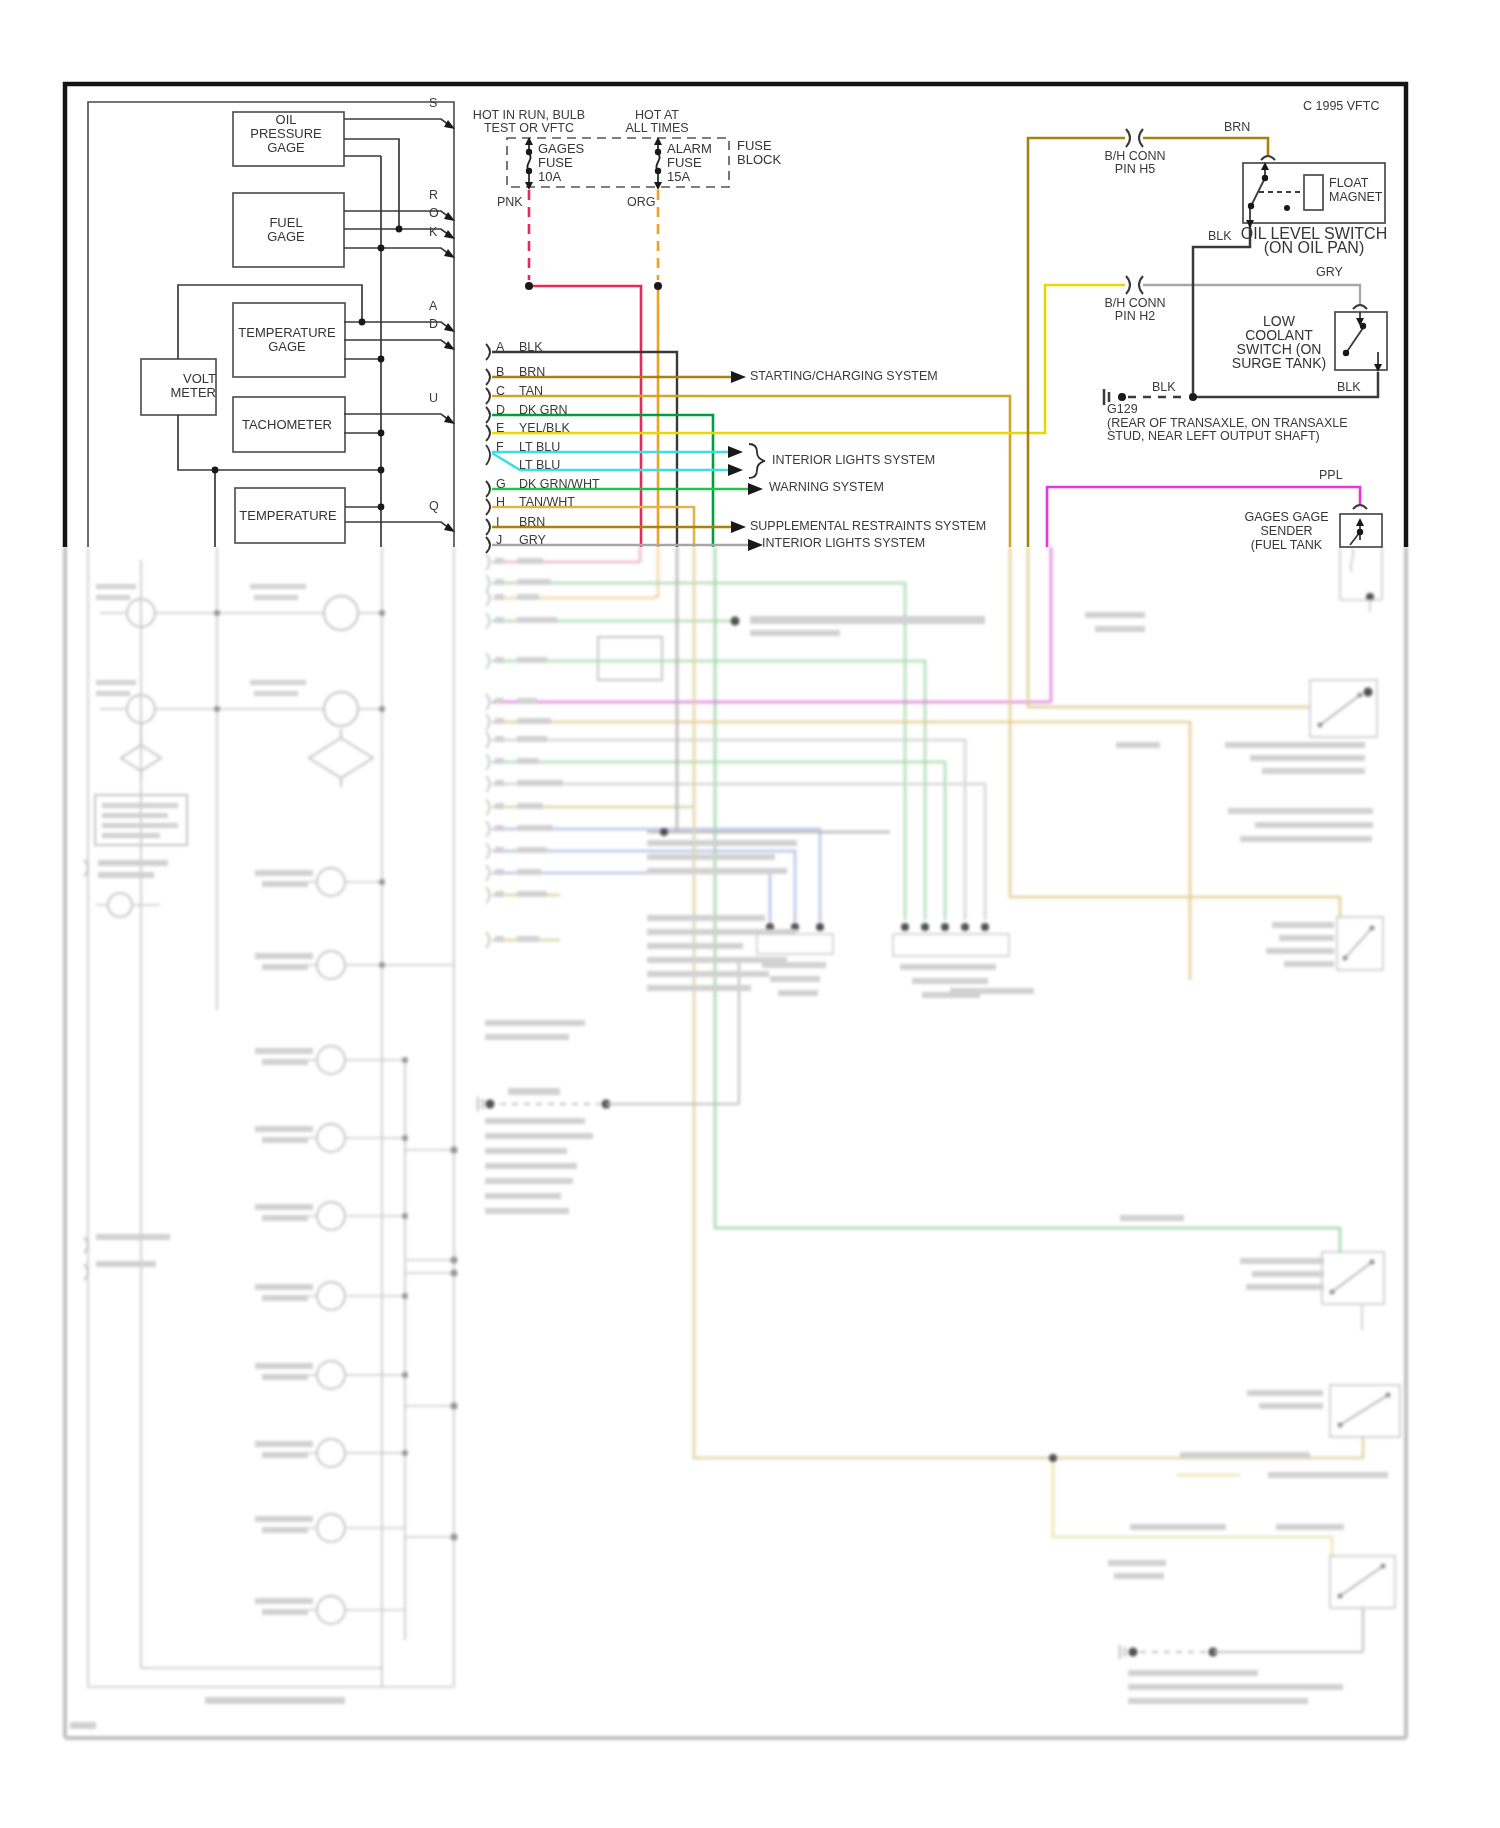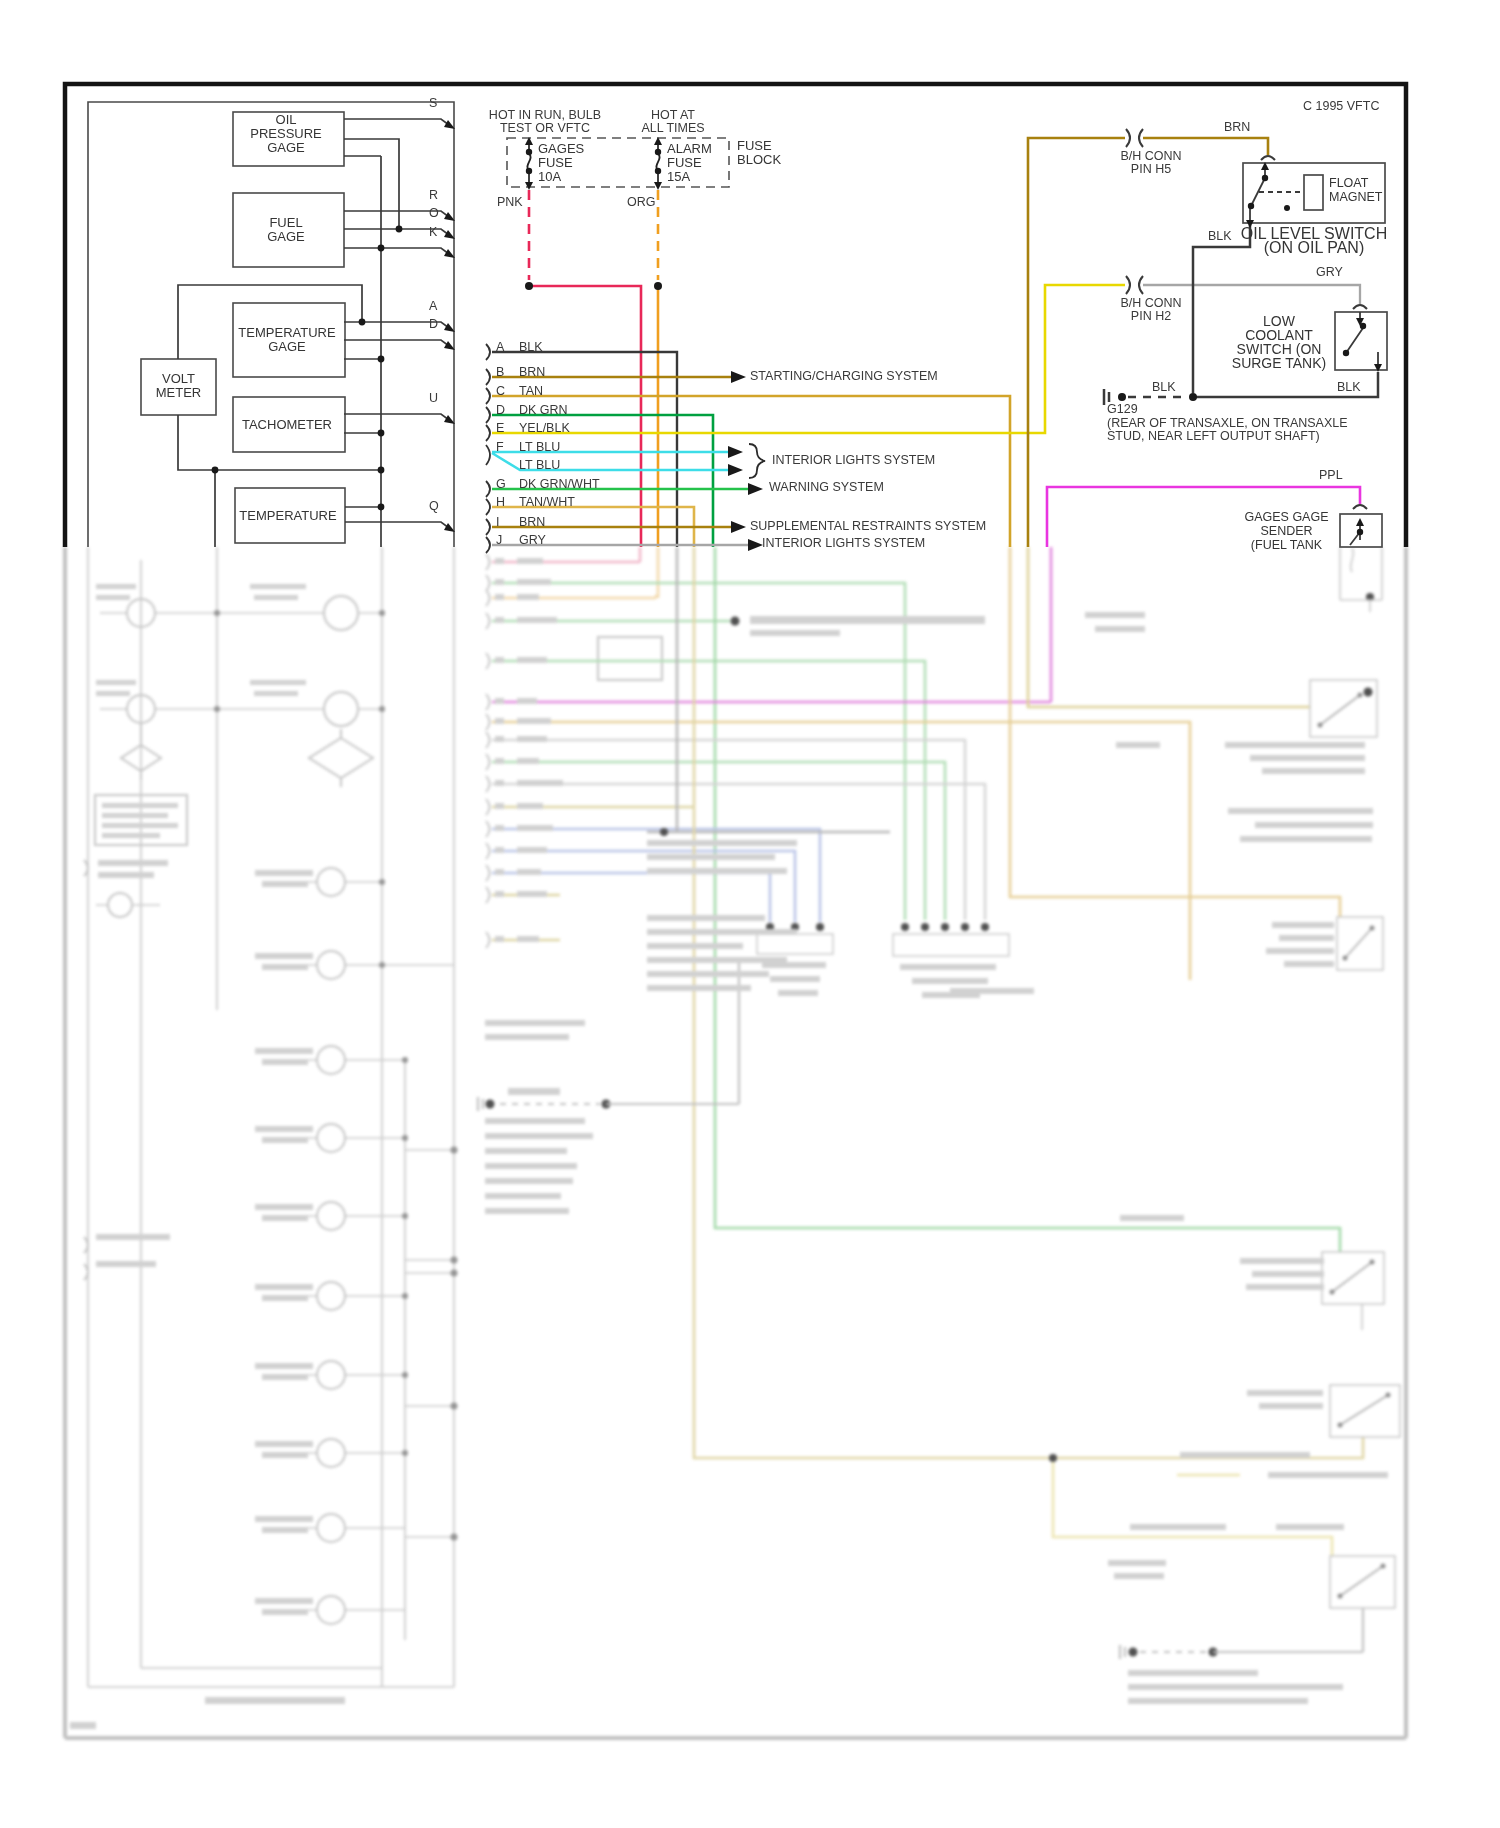--- a/index.html
+++ b/index.html
@@ -1,22 +1,22 @@
 <!DOCTYPE html>
 <html><head>
 <meta charset="utf-8">
 <style>
   html,body{margin:0;padding:0;background:#fff;}
   #canvas{position:relative;width:1500px;height:1828px;background:#ffffff;overflow:hidden;
           font-family:"Liberation Sans",sans-serif;}
   .t{position:absolute;font-size:12.5px;color:#3a3a3a;white-space:nowrap;line-height:13px;}
-  .ctr{transform:translateX(-50%);margin-left:16px;}
+  .ctr{transform:translateX(-50%);}
   .glabel{position:absolute;font-size:13px;color:#353535;line-height:14px;}
   .glabel span{display:block;text-align:center;}
-  .glabel.ctr2 span{text-align:center;}
+  .glabel.ctr2 span{text-align:right;}
   .glabel.la span{text-align:left;}
   svg{position:absolute;left:0;top:0;}
   #fadewrap{position:absolute;left:0;top:0;width:1500px;height:1828px;
             filter:blur(1.4px);opacity:.95;}
   .sk{fill:#cfcfcf;}
 </style>
 </head>
 <body>
 
 <div id="canvas">

